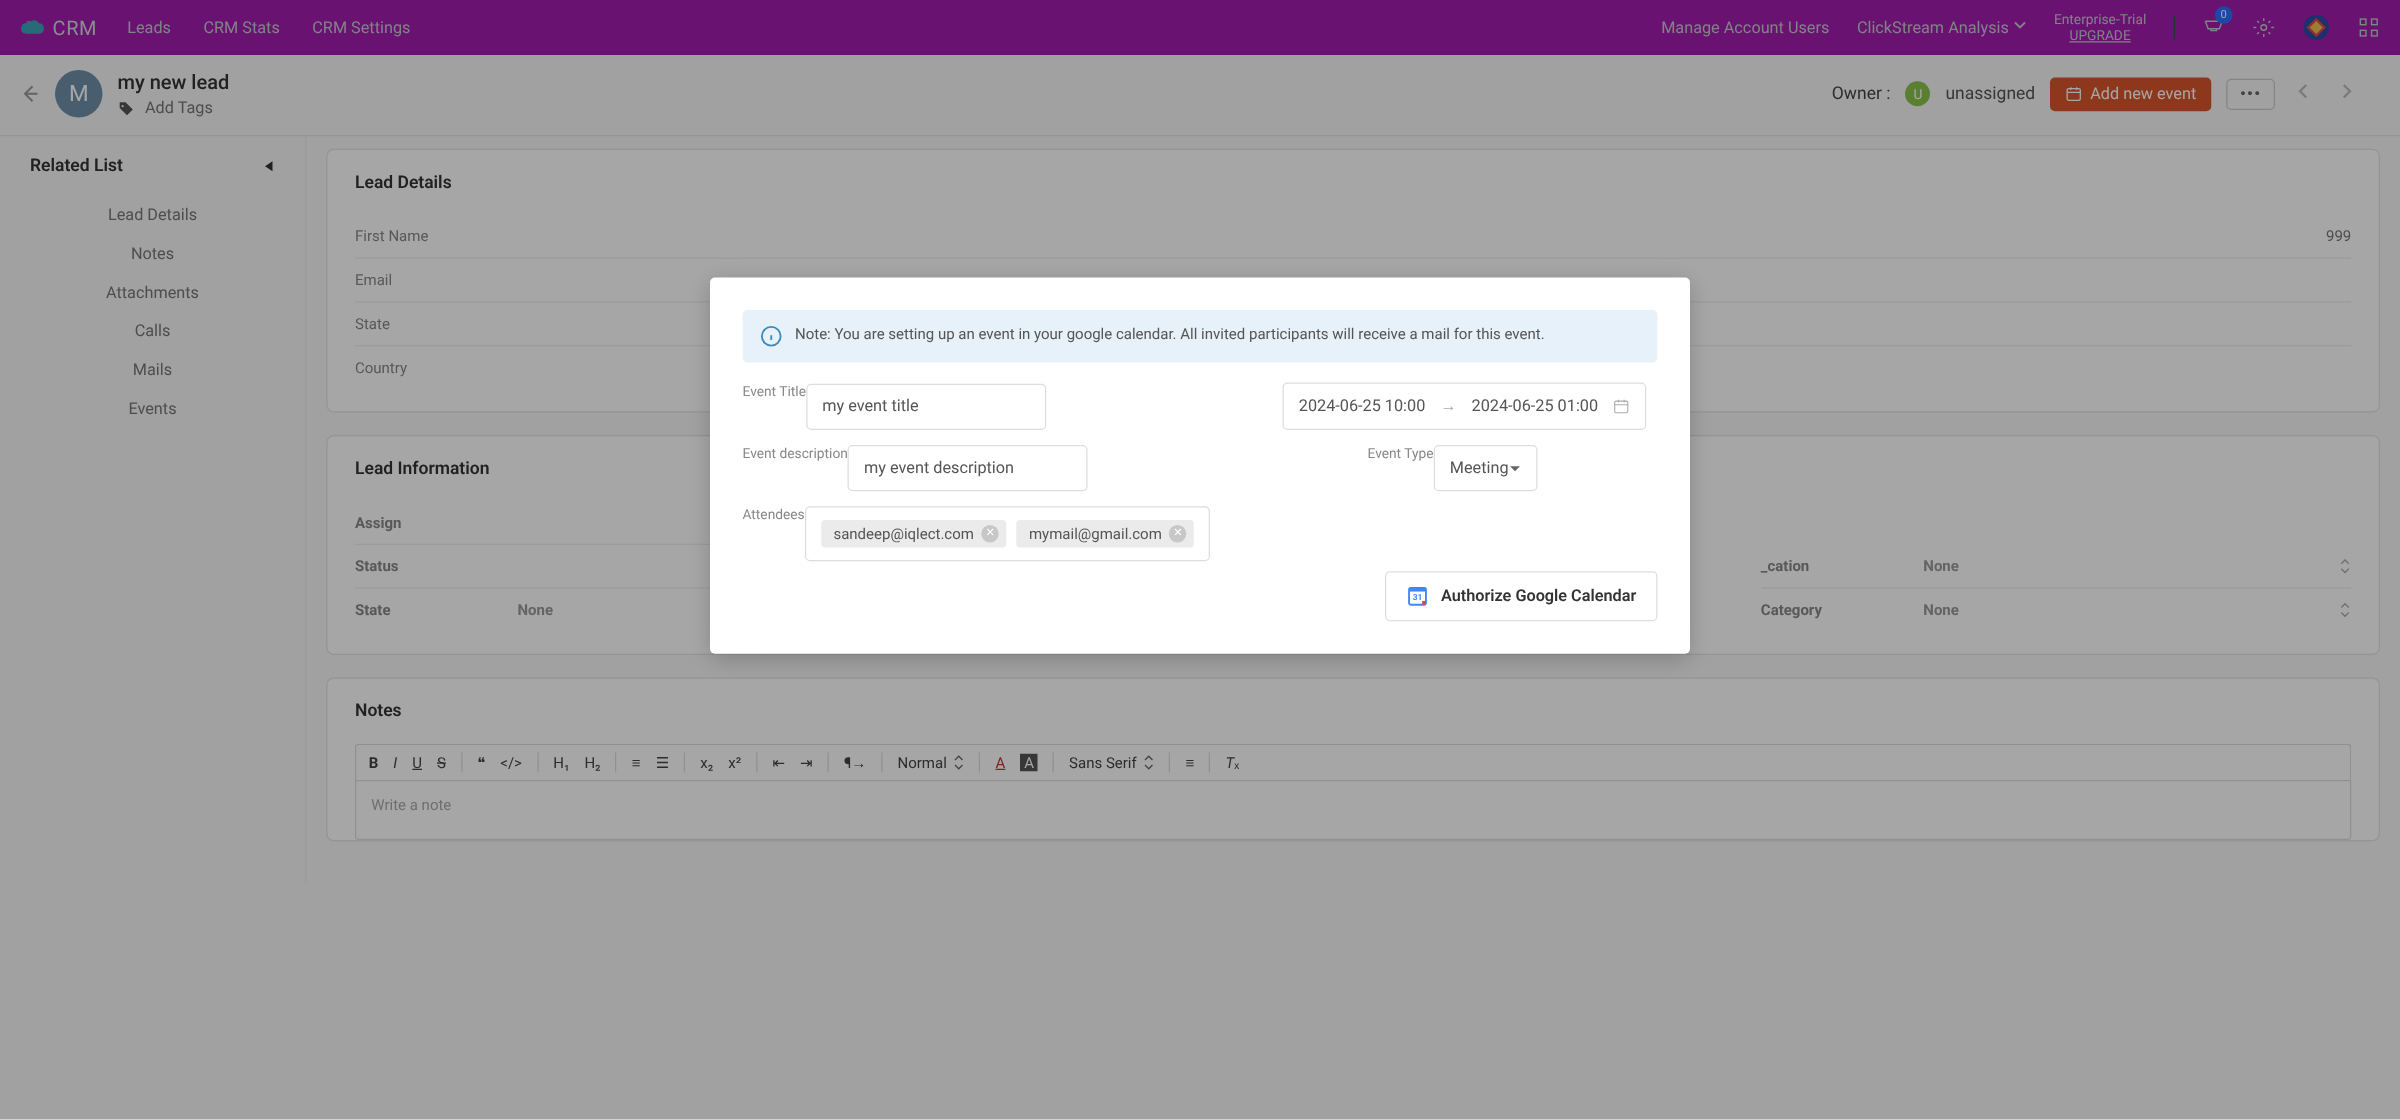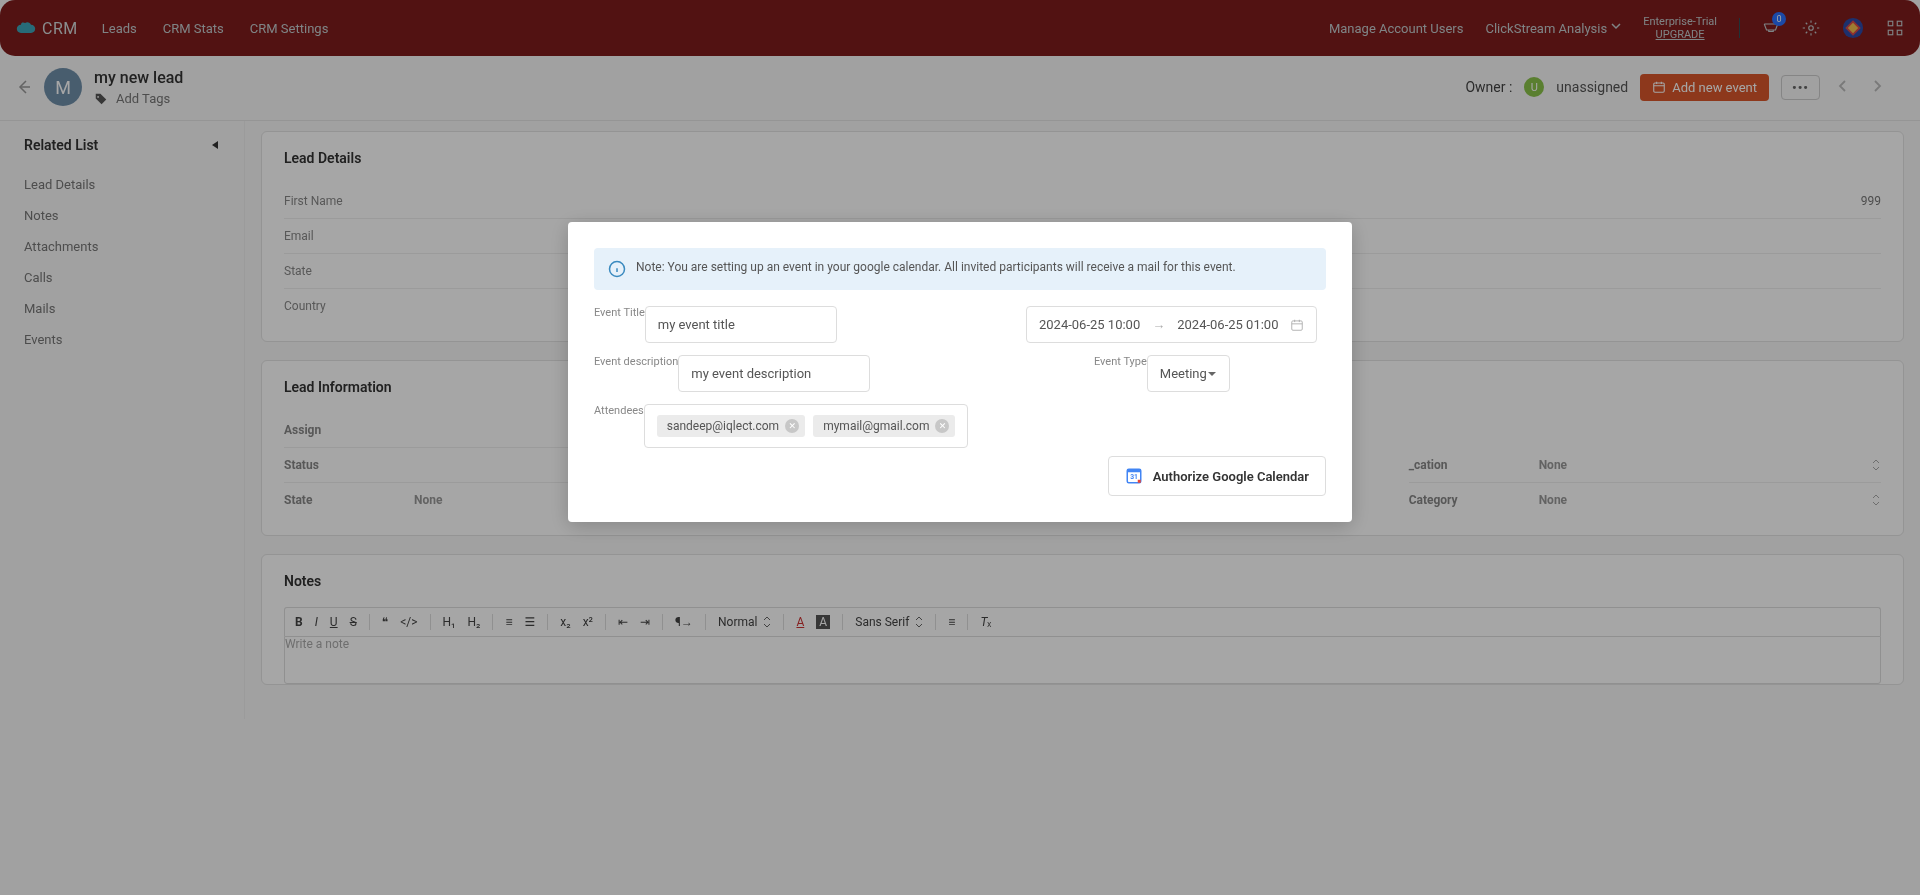--- a/index.html
+++ b/index.html
@@ -1,17 +1,17 @@
 <!DOCTYPE html>
 <html><head>
 <meta charset="utf-8">
 <style>
 * { margin:0; padding:0; box-sizing:border-box; font-family:-apple-system,BlinkMacSystemFont,"Segoe UI",Roboto,sans-serif; }
 body { background:#f7f7f7; font-size:13px; color:#555; }
-.header { background:#7f1d1d; height:56px; display:flex; align-items:center; padding:0 16px; color:#bfc9cb;border-radius:15px; }
+.header { background:#a21caf; height:44px; display:flex; align-items:center; padding:0 16px; color:#bfc9cb; }
 .logo-wrap { display:flex; align-items:center; gap:6px; margin-right:24px; }
 .logo-icon { width:20px; height:14px; }
 .logo-text { color:#d3d9da; font-size:16px; font-weight:400; letter-spacing:0.5px; }
 .nav-links { display:flex; gap:26px; font-size:13px; }
 .nav-links span { color:#c3cbcd; cursor:pointer; }
 .header-right { margin-left:auto; display:flex; align-items:center; gap:22px; font-size:13px; }
 .header-right .txt { color:#c3cbcd; cursor:pointer; }
 .header-right .ent { text-align:center; line-height:1.2; font-size:11px; }
 .header-right .ent u { text-decoration:underline; }
 .divider { width:1px; height:20px; background:#2f4f57; }
@@ -25,21 +25,21 @@
 .lead-title-block h1 { font-size:16px; color:#333; font-weight:500; }
 .tags-row { display:flex; align-items:center; gap:8px; color:#777; margin-top:4px; font-size:13px; }
 .lead-header-right { margin-left:auto; display:flex; align-items:center; gap:12px; padding-right:16px; }
 .owner-label { color:#444; font-size:14px; }
 .owner-circle { width:20px; height:20px; border-radius:50%; background:#8bc34a; color:#fff; font-size:11px; display:flex; align-items:center; justify-content:center; }
 .btn-orange { background:#d9572b; color:#fff; padding:6px 12px; border-radius:4px; display:flex; align-items:center; gap:6px; cursor:pointer; font-size:13px; }
 .btn-more { border:1px solid #ccc; border-radius:4px; padding:4px 10px; cursor:pointer; color:#666; font-weight:bold; letter-spacing:1px; }
 .chevron-btn { color:#bbb; padding:0 6px; cursor:pointer; }
 .divider-h { height:1px; background:#e5e5e5; margin:14px 0 0; }
 .main { display:flex; }
-.sidebar { width:244px; padding:16px 24px; }
+.sidebar { width:244px; padding:16px 24px;text-align:center; }
 .sidebar h3 { font-size:14px; color:#333; font-weight:600; margin-bottom:16px; display:flex; justify-content:space-between; align-items:center; }
 .sidebar-item { font-size:13px; color:#777; padding:8px 0; cursor:pointer; }
 .content { flex:1; padding:10px 16px 16px; border-left:1px solid #eee; }
 .tabs-row { display:flex; align-items:center; margin-bottom:16px; }
 .tab { padding:7px 14px; font-size:13px; color:#666; border-radius:4px; cursor:pointer; }
 .tab.active { background:#1f2a2f; color:#fff; }
 .crumbs { margin-left:auto; display:flex; gap:10px; }
 .crumb { border:1px solid #ddd; font-size:12px; color:#666; padding:6px 14px; border-radius:3px; background:#fff; }
 .card { border:1px solid #e3e3e3; border-radius:6px; background:#fff; padding:18px 22px; margin-bottom:18px; }
 .card h2 { font-size:14px; font-weight:600; color:#333; margin-bottom:18px; }
@@ -48,21 +48,21 @@
 .info-grid { display:flex; gap:90px; }
 .info-col { flex:1; }
 .info-row { display:flex; align-items:center; padding:10px 0; border-bottom:1px solid #eee; font-size:12px;font-weight:bold; }
 .info-row .lbl { flex:0 0 130px; color:#888; }
 .info-row .val { flex:1; color:#666; display:flex; align-items:center; justify-content:space-between; }
 .val-select { color:#999; }
 .notes-section .card { padding:18px 22px 0; }
 .notes-toolbar { border:1px solid #ddd; border-bottom:none; padding:6px 10px; display:flex; align-items:center; gap:12px; font-size:12px; color:#444; border-radius:3px 3px 0 0; }
 .tb-sep { width:1px; height:16px; background:#ddd; }
 .tb-btn { cursor:pointer; }
-.notes-editor { border:1px solid #ddd; min-height:48px; color:#aaa; font-size:12px; border-radius:0 0 3px 3px; }
+.notes-editor { border:1px solid #ddd; min-height:48px; padding:12px; color:#aaa; font-size:12px; border-radius:0 0 3px 3px; }
 .overlay { position:fixed; inset:0; background:rgba(0,0,0,0.35); display:flex; align-items:flex-start; justify-content:center; }
 .modal { margin-top:222px; width:784px; background:#fff; border-radius:4px; padding:26px 26px 26px; box-shadow:0 4px 20px rgba(0,0,0,0.2); }
 .alert { background:#e6f1fa; border-radius:4px; padding:12px 14px; display:flex; align-items:flex-start; gap:10px; font-size:12px; color:#555; margin-bottom:16px; }
 .alert .ico { width:18px; height:18px; flex-shrink:0; }
 .form-row { display:flex; gap:16px; margin-bottom:12px; align-items:flex-end; }
 .form-field { display:flex; gap:0; }
 .form-field label { font-size:11px; color:#888; }
 .form-field input, .form-field .ctrl { border:1px solid #ddd; border-radius:4px; padding:10px 12px; font-size:13px; color:#555; background:#fff; }
 .date-ctrl { display:flex; align-items:center; gap:12px; }
 .date-ctrl .dte { font-size:13px; color:#555; }

